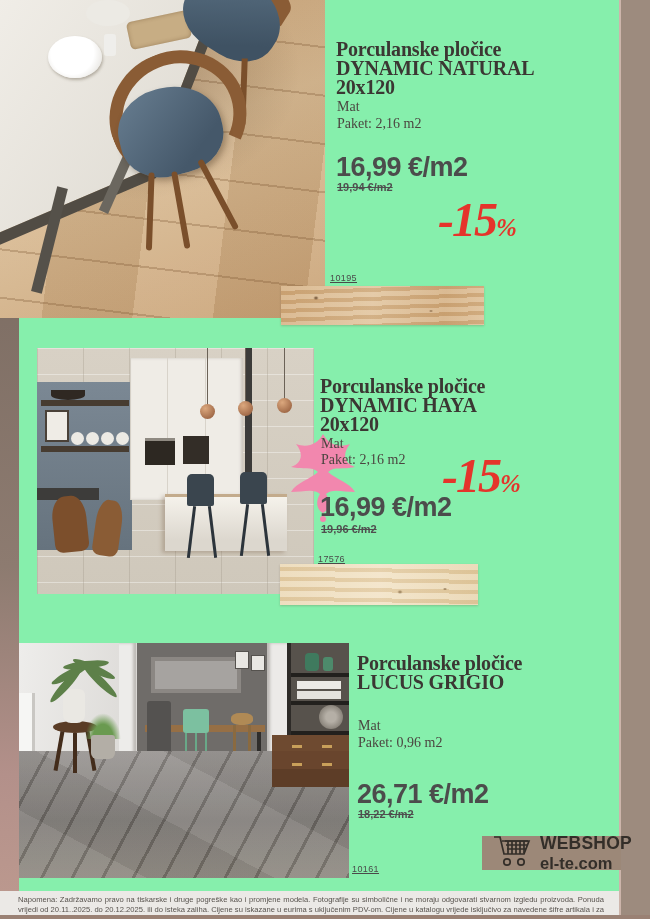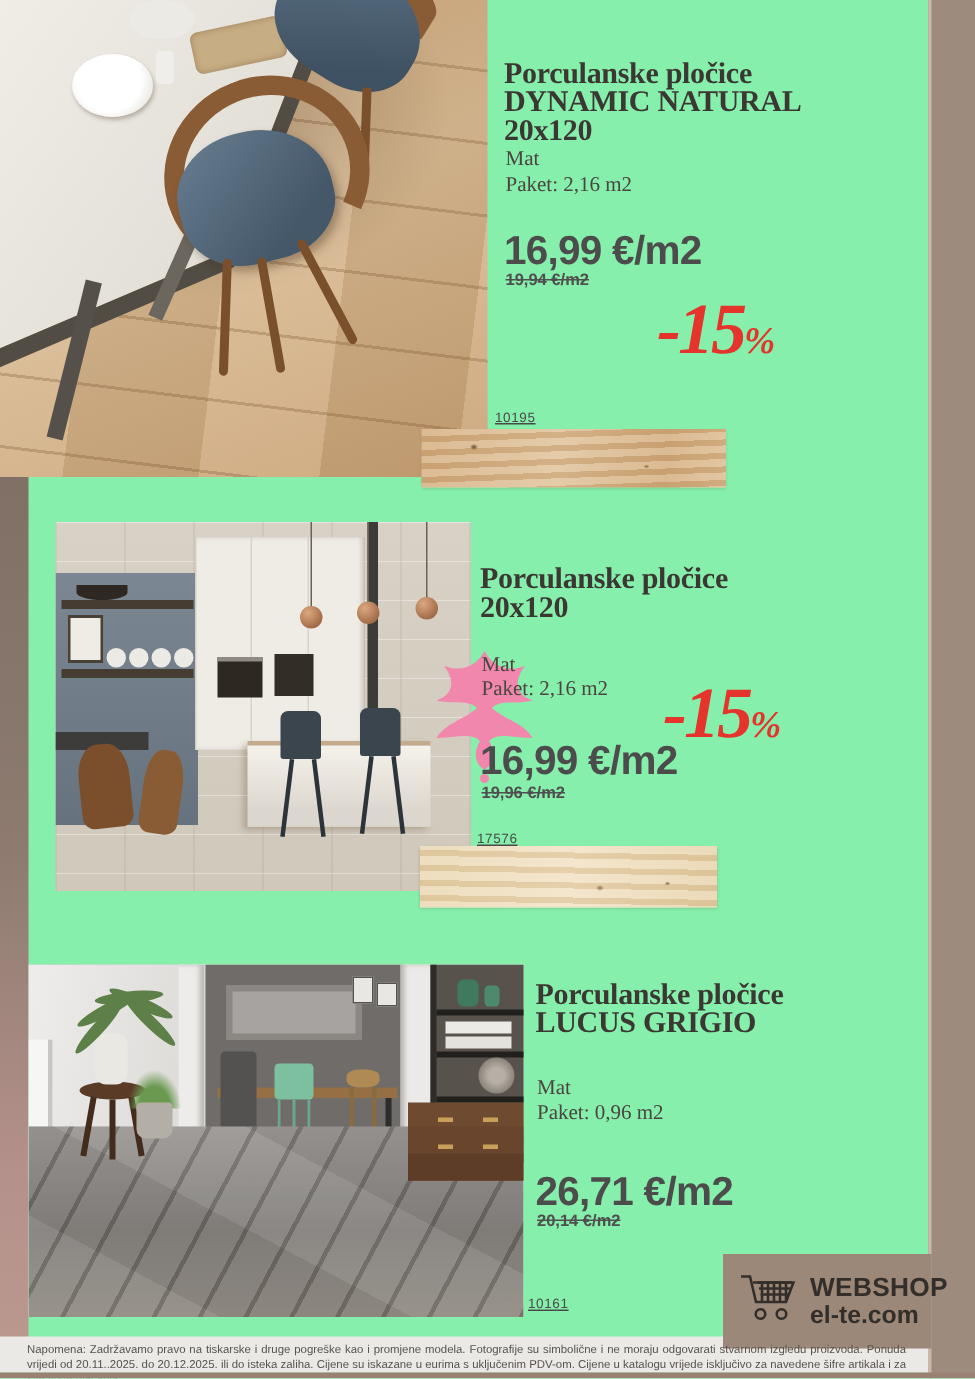--- a/index.html
+++ b/index.html
@@ -178,21 +178,21 @@
   .p3-frond.fd{left:24px;top:38px;transform:rotate(-48deg);}
   .p3-frond.fe{left:58px;top:34px;transform:rotate(44deg);}
   .p3-plant2{left:66px;top:70px;width:36px;height:26px;
       background:radial-gradient(ellipse at 50% 100%,#6a9a50 40%,rgba(106,154,80,0) 70%);}
   .p3-pot2{left:72px;top:92px;width:24px;height:24px;border-radius:3px 3px 6px 6px;background:#b3aea6;}
 
   
   #ornament{left:288px;top:430px;width:70px;height:92px;z-index:4;}
 
   
-  #logo{left:482px;top:836px;width:139px;height:63px;background:#9c8878;z-index:6;
+  #logo{left:482px;top:836px;width:139px;height:34px;background:#9c8878;z-index:6;
         display:flex;align-items:center;gap:6px;padding-left:10px;box-sizing:border-box;}
   #logo .txt{line-height:1;}
   #logo .l1{font-size:17.5px;font-weight:800;color:#332e29;letter-spacing:.2px;}
   #logo .l2{font-size:16.5px;font-weight:700;color:#332e29;margin-top:2px;}
 </style>
 </head>
 <body>
 
 <div id="page">
 
@@ -274,20 +274,21 @@
 
   <div class="abs" id="ornament">
     <svg width="70" height="92" viewBox="0 0 70 92">
       <path fill="#f287ae" d="M35 4 C29 15 19 18 8 14 C16 24 14 33 3 37 C15 40 24 36 30 42 C21 50 9 52 3 62 C15 62 26 58 32 64 C27 72 29 80 35 83 C41 80 43 72 38 64 C44 58 55 62 67 62 C61 52 49 50 40 42 C46 36 55 40 67 37 C56 33 54 24 62 14 C51 18 41 15 35 4 Z"></path>
       <circle fill="#f287ae" cx="35" cy="89" r="3"></circle>
     </svg>
   </div>
 
   <div class="abs title" style="left:320px;top:377px;">
     <div>Porculanske pločice</div>
+    <div>DYNAMIC HAYA</div>
     <div>20x120</div>
   </div>
   <div class="abs meta" style="left:321px;top:436px;">Mat</div>
   <div class="abs meta" style="left:321px;top:452px;">Paket: 2,16 m2</div>
   <div class="abs discount" style="left:442px;top:448px;"><span class="big">-15</span><span class="pct">%</span></div>
   <div class="abs price" style="left:320px;top:492px;">16,99 €/m2</div>
   <div class="abs oldprice" style="left:321px;top:523px;">19,96 €/m2</div>
   <div class="abs code" style="left:318px;top:554px;">17576</div>
   <div class="abs tile-strip" id="strip2"></div>
 
@@ -339,21 +340,21 @@
     <div class="abs p3-pot2"></div>
   </div>
 
   <div class="abs title" style="left:357px;top:654px;">
     <div>Porculanske pločice</div>
     <div>LUCUS GRIGIO</div>
   </div>
   <div class="abs meta" style="left:358px;top:718px;">Mat</div>
   <div class="abs meta" style="left:358px;top:735px;">Paket: 0,96 m2</div>
   <div class="abs price" style="left:357px;top:779px;">26,71 €/m2</div>
-  <div class="abs oldprice" style="left:358px;top:808px;">20,14 €/m2</div>
+  <div class="abs oldprice" style="left:358px;top:808px;">18,22 €/m2</div>
   <div class="abs code" style="left:352px;top:864px;">10161</div>
 
   <div class="abs" id="logo">
     <span>
       <svg width="42" height="36" viewBox="0 0 42 36" fill="none" stroke="#332e29" stroke-width="1.7">
         <path d="M2 4 h6 l4 17 h20 l5 -13 h-27"></path>
         <path d="M13 8 h23 M14 12 h21 M15 16 h19 M16 8 v13 M20 8 v13 M24 8 v13 M28 8 v13 M32 8 v12"></path>
         <circle cx="15" cy="29" r="3.2"></circle>
         <circle cx="29" cy="29" r="3.2"></circle>
       </svg>

